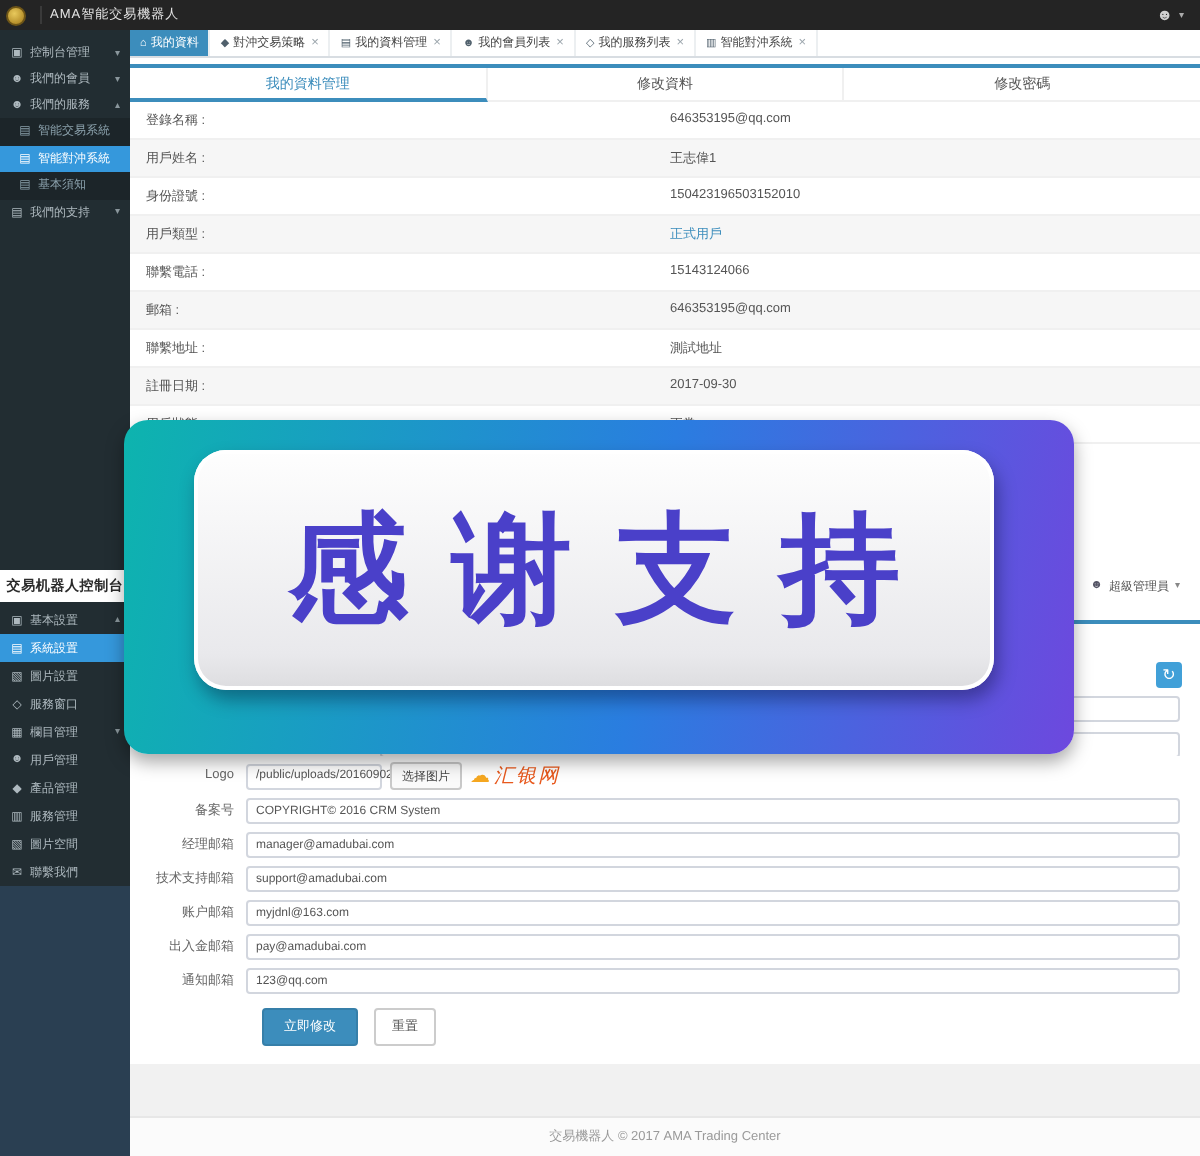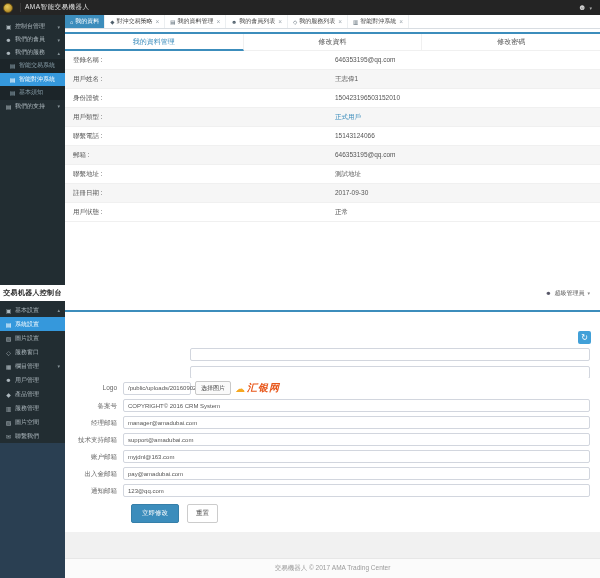--- a/index.html
+++ b/index.html
@@ -97,21 +97,21 @@
   .frow { display:flex; align-items:flex-start; margin-bottom:4px; font-size:6.5px; color:#555; }
   .flbl { width:58px; text-align:right; padding:3px 6px 0 2px; color:#666; line-height:1.3; }
   .fctl { flex:1; margin-right:10px; display:flex; align-items:center; gap:4px; }
   .inputbox { height:13px; border:1px solid #d2d6de; border-radius:2px; background:#fff;
     display:flex; align-items:center; padding:0 4px; font-size:6px; color:#555; flex:1; }
   .inputbox.short { flex:none; width:68px; }
   .btn-file { height:14px; border:1px solid #c9c9c9; border-radius:2px; background:#fafafa;
     font-size:6px; color:#444; display:flex; align-items:center; padding:0 5px; cursor:pointer; }
   .brand { display:flex; align-items:center; gap:2px; }
   .brand .cloud { color:#f6a821; font-size:10px; }
-  .brand .btext { color:#e8581c; font-size:10px; font-weight:bold; font-style:italic; letter-spacing:1px; }
+  .brand .btext { color:#e8581c; font-size:10px; font-weight:normal; font-style:italic; letter-spacing:1px; }
   .fbtns { display:flex; gap:8px; margin-left:66px; margin-top:7px; }
   .btn-primary { background:#3c8dbc; color:#fff; border:1px solid #367fa9; border-radius:2px;
     font-size:6.5px; padding:4px 10px; cursor:pointer; }
   .btn-default { background:#fff; color:#555; border:1px solid #ccc; border-radius:2px;
     font-size:6.5px; padding:4px 8px; cursor:pointer; }
 
   
   .greystrip { position:absolute; left:65px; top:532px; width:535px; height:26px;
     background:#f1f1f1; z-index:15; }
   .footer { position:absolute; left:65px; top:558px; width:535px; height:20px;
@@ -299,20 +299,25 @@
         <span class="ic">▧</span>
         <span>圖片空間</span>
       </div>
       <div class="mi">
         <span class="ic">✉</span>
         <span>聯繫我們</span>
       </div>
     </div>
   </div>
 
+  <div class="banner">
+    <div class="banner-inner">
+      <div class="banner-text">感谢支持</div>
+    </div>
+  </div>
 
   <div class="formpanel">
     <div class="frow">
       <div class="flbl">Logo</div>
       <div class="fctl">
         <div class="inputbox short">/public/uploads/20160902/0</div>
         <div class="btn-file">选择图片</div>
         <div class="brand">
           <span class="cloud">☁</span>
           <span class="btext">汇银网</span>

